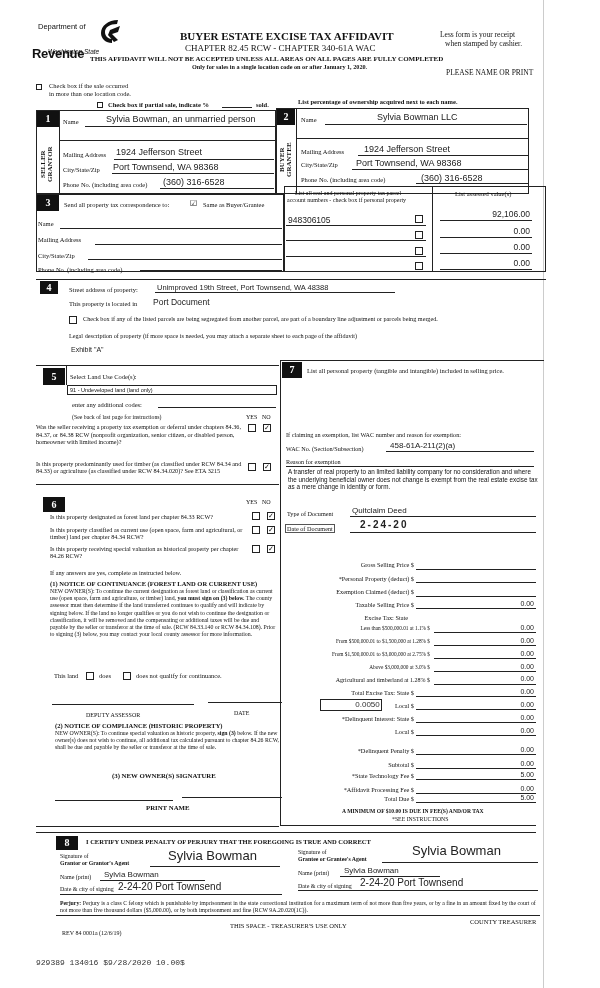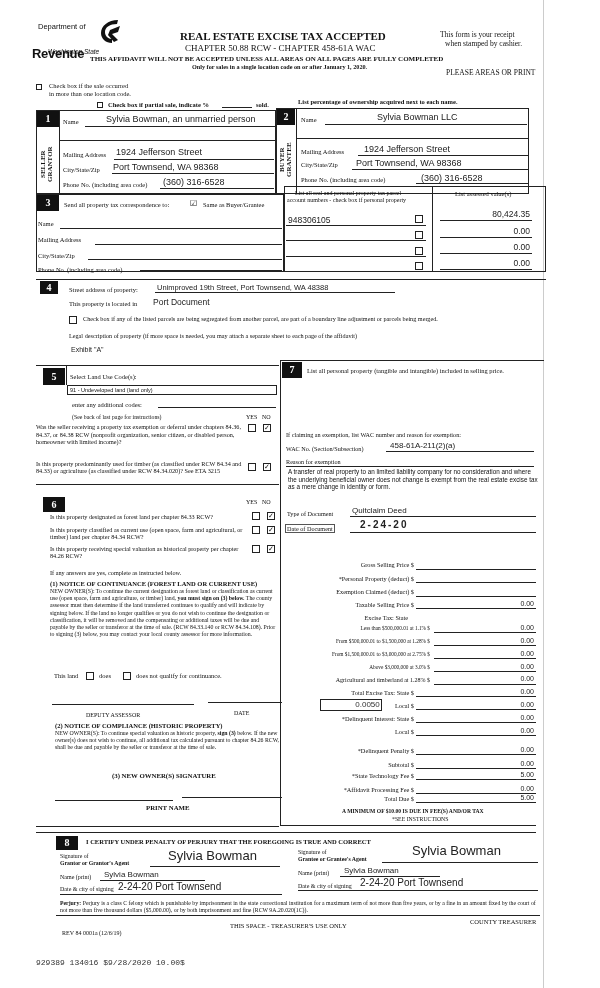--- a/index.html
+++ b/index.html
@@ -31,27 +31,27 @@
 <div class="abs sans" style="left:32px;top:22px;width:100px;height:40px;text-align:center;">
   <div class="abs" style="left:6px;top:0;font-size:7.5px;">Department of</div>
   <div class="abs b" style="left:0;top:24px;font-size:13px;letter-spacing:-0.3px;">Revenue</div>
   <div class="abs" style="left:16px;top:26px;font-size:6.5px;font-style:italic;">Washington State</div>
   <svg class="abs" style="left:66px;top:-4px;" width="24" height="26" viewBox="0 0 24 26">
     <path d="M20 2 C10 2 3 8 3 15 C3 21 8 25 14 25 L14 21 C10 21 7 18 7 14 C7 9 12 6 19 6 Z" fill="#111"></path>
     <path d="M12 12 L22 8 L20 14 L14 16 L20 22 L16 24 L10 17 Z" fill="#111"></path>
   </svg>
 </div>
 
-<div class="abs b" style="left:180px;top:30px;font-size:11px;">REAL ESTATE EXCISE TAX ACCEPTED</div>
-<div class="abs" style="left:185px;top:43px;font-size:9px;">CHAPTER 50.88 RCW - CHAPTER 458-61A WAC</div>
+<div class="abs b" style="left:180px;top:30px;font-size:11px;">BUYER ESTATE EXCISE TAX AFFIDAVIT</div>
+<div class="abs" style="left:185px;top:43px;font-size:9px;">CHAPTER 82.45 RCW - CHAPTER 340-61A WAC</div>
 <div class="abs b" style="left:90px;top:55px;font-size:7px;">THIS AFFIDAVIT WILL NOT BE ACCEPTED UNLESS ALL AREAS ON ALL PAGES ARE FULLY COMPLETED</div>
 <div class="abs b" style="left:192px;top:63px;font-size:6.2px;">Only for sales in a single location code on or after January 1, 2020.</div>
-<div class="abs" style="left:440px;top:30px;font-size:7.5px;">This form is your receipt</div>
+<div class="abs" style="left:440px;top:30px;font-size:7.5px;">Less form is your receipt</div>
 <div class="abs" style="left:445px;top:39px;font-size:7.5px;">when stamped by cashier.</div>
-<div class="abs" style="left:446px;top:68px;font-size:7.5px;">PLEASE AREAS OR PRINT</div>
+<div class="abs" style="left:446px;top:68px;font-size:7.5px;">PLEASE NAME OR PRINT</div>
 
 <div class="cb small" style="left:36px;top:84px;"></div>
 <div class="lbl" style="left:49px;top:82px;">Check box if the sale occurred</div>
 <div class="lbl" style="left:49px;top:90px;">in more than one location code.</div>
 <div class="cb small" style="left:97px;top:102px;"></div>
 <div class="lbl b" style="left:108px;top:101px;">Check box if partial sale, indicate %</div>
 <div class="line" style="left:222px;top:107px;width:30px;"></div>
 <div class="lbl b" style="left:256px;top:101px;">sold.</div>
 <div class="lbl b" style="left:298px;top:98px;">List percentage of ownership acquired next to each name.</div>
 
@@ -108,21 +108,21 @@
 <div class="frame" style="left:284px;top:186px;width:262px;height:86px;"></div>
 <div class="vline" style="left:432px;top:186px;height:86px;"></div>
 <div class="lbl" style="left:295px;top:190px;font-size:6px;">List all real and personal property tax parcel</div>
 <div class="lbl" style="left:287px;top:197px;font-size:6px;">account numbers - check box if personal property</div>
 <div class="lbl" style="left:455px;top:190px;font-size:6.5px;">List assessed value(s)</div>
 
 <div>
   <div class="val" style="left:288px;top:215px;font-size:8.5px;">948306105</div>
   <div class="cb" style="left:415px;top:215px;"></div>
   <div class="line" style="left:286px;top:225px;width:140px;"></div>
-  <div class="rv" style="left:480px;top:209px;font-size:8.5px;width:50px;">80,424.35</div>
+  <div class="rv" style="left:480px;top:209px;font-size:8.5px;width:50px;">92,106.00</div>
   <div class="line" style="left:440px;top:220px;width:92px;"></div>
 </div>
 <div>
   <div class="cb" style="left:415px;top:231px;"></div>
   <div class="line" style="left:286px;top:240px;width:140px;"></div>
   <div class="rv" style="left:490px;top:226px;font-size:8.5px;">0.00</div>
   <div class="line" style="left:440px;top:237px;width:92px;"></div>
 </div>
 <div>
   <div class="cb" style="left:415px;top:247px;"></div>

